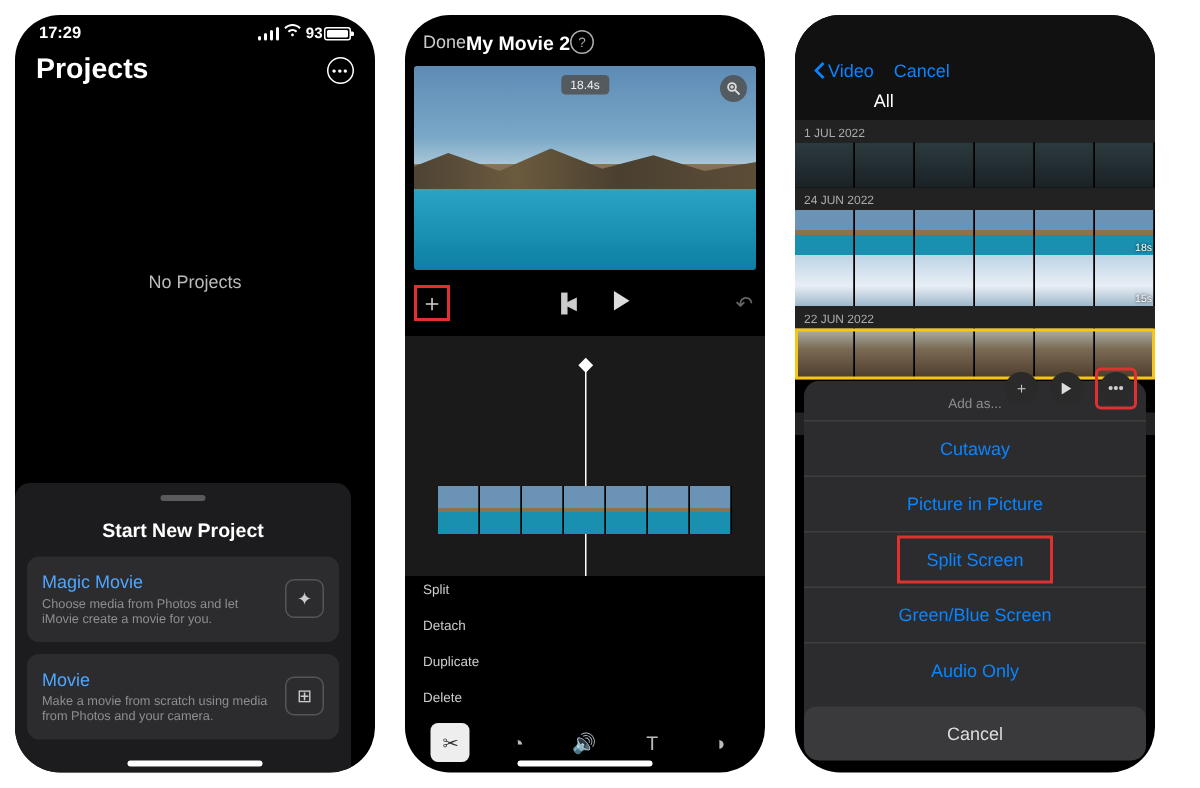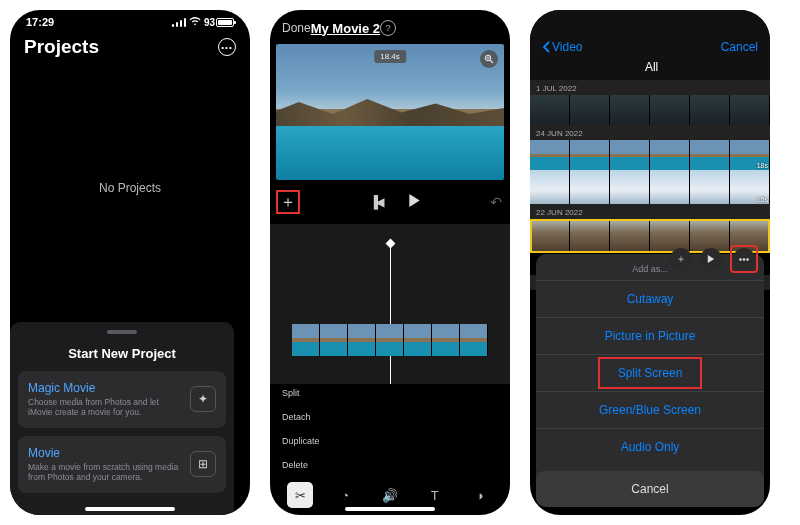--- a/index.html
+++ b/index.html
@@ -27,21 +27,21 @@
   .p1-card { background: #2c2c2e; border-radius: 8px; padding: 10px 10px; margin-bottom: 8px; display: flex; justify-content: space-between; align-items: center; }
   .p1-card-txt { flex: 1; padding-right: 8px; }
   .p1-card-title { font-size: 12px; color: #4ea6ff; font-weight: 400; }
   .p1-card-sub { font-size: 8.5px; color: #8e8e93; line-height: 1.25; margin-top: 2px; }
   .p1-card-ico { width: 26px; height: 26px; border: 1px solid #555; border-radius: 6px; display: flex; align-items: center; justify-content: center; color: #ccc; font-size: 12px; }
   .home-ind { position: absolute; bottom: 4px; left: 50%; transform: translateX(-50%); width: 90px; height: 4px; background: #fff; border-radius: 3px; }
 
   
   .p2-top { display: flex; justify-content: flex-start; align-items: center; padding: 10px 12px 8px; font-size: 12px; }
   .p2-done { color: #ccc; }
-  .p2-title { font-weight: 600; font-size: 13px; text-decoration: underline; }
+  .p2-title { font-weight: 600; font-size: 13px; }
   .help-ic { width: 16px; height: 16px; border: 1px solid #aaa; border-radius: 50%; display: flex; align-items: center; justify-content: center; font-size: 9px; color: #aaa; }
   .p2-preview { position: relative; height: 136px; margin: 0 6px; border-radius: 2px; overflow: hidden; }
   .sky { position: absolute; inset: 0; background: linear-gradient(#5d8bb5 0%, #7aa8c8 35%, #a8c6d6 48%, #8a7556 48%, #6f5d44 60%, transparent 60%); }
   .mount { position: absolute; bottom: 54px; left: 0; right: 0; height: 30px; background: linear-gradient(90deg,#4e4434,#6b5a3e 30%,#4a4030 60%,#5c4d37); clip-path: polygon(0 100%,0 50%,10% 20%,25% 60%,40% 10%,55% 55%,70% 25%,85% 60%,100% 40%,100% 100%);}
   .lake { position: absolute; bottom: 0; left: 0; right: 0; height: 54px; background: linear-gradient(#2aa4c4,#0d7fa3); }
   .time-pill { position: absolute; top: 6px; left: 50%; transform: translateX(-50%); background: rgba(80,80,80,.85); color: #eee; font-size: 8px; padding: 2px 6px; border-radius: 3px; }
   .zoom-ic { position: absolute; top: 6px; right: 6px; width: 18px; height: 18px; background: rgba(80,80,80,.85); border-radius: 50%; display:flex; align-items:center; justify-content:center; font-size:9px; }
   .p2-ctrl { display: flex; align-items: center; justify-content: space-between; padding: 10px 8px 10px 6px; }
   .plus-box { width: 24px; height: 24px; display:flex; align-items:center; justify-content:center; color:#ccc; font-size:16px; }
   .plus-hl { border: 2px solid #e03030; }
@@ -53,21 +53,21 @@
   .p2-tl-mark { position:absolute; top:20px; bottom:0; left:50%; width:1px; background:#fff; }
   .p2-tl-mark::before { content:""; position:absolute; top:-4px; left:-3px; width:7px; height:7px; background:#fff; transform:rotate(45deg);}
   .p2-clip { position:absolute; top:100px; left:22px; right:22px; height:32px; display:flex; }
   .p2-clip div { flex:1; background: linear-gradient(#6a93b5 0%, #6a93b5 45%, #8b7250 45%, #8b7250 55%, #1a90b0 55%); border-right:1px solid #000; }
   .p2-actions { display:flex; justify-content:flex-end; gap:14px; padding:4px 12px 2px; font-size:9px; color:#ccc;flex-direction:column; }
   .p2-toolbar { display:flex; justify-content:space-around; align-items:center; padding:10px 8px 14px; }
   .tb-ic { width:26px; height:26px; display:flex; align-items:center; justify-content:center; color:#bbb; font-size:13px; }
   .tb-scis { background:#eee; color:#333; border-radius:5px; }
 
   
-  .p3-top { display:flex; justify-content:space-between; align-items:center; padding:10px 12px 6px; font-size:12px; background:#111; }
+  .p3-top { display:flex; align-items:center; padding:10px 12px 6px; font-size:12px; background:#111; }
   .p3-back { color:#0a84ff; display:flex; align-items:center; gap:2px; }
   .p3-tab { color:#fff; font-weight:500; font-size:12px; position:relative;margin-top:40px; }
   .p3-cancel{ color:#0a84ff; }
   .p3-sec-lbl { font-size:8px; color:#aaa; padding:4px 6px 2px; background:#222; }
   .p3-thumb-row { display:flex; height:30px; }
   .p3-thumb-row.tall { height:34px; }
   .p3-thumb-row div { flex:1; border-right:1px solid #000; }
   .th-sky { background: linear-gradient(#6a93b5 0%, #6a93b5 45%, #8b7250 45%, #8b7250 55%, #1a90b0 55%); }
   .th-cloud { background: linear-gradient(#bcd4e6,#e8eef5 60%,#9fb8ca); }
   .th-rock { background: linear-gradient(#aeb6b0,#7b6a54 40%,#4a3a2a); }

